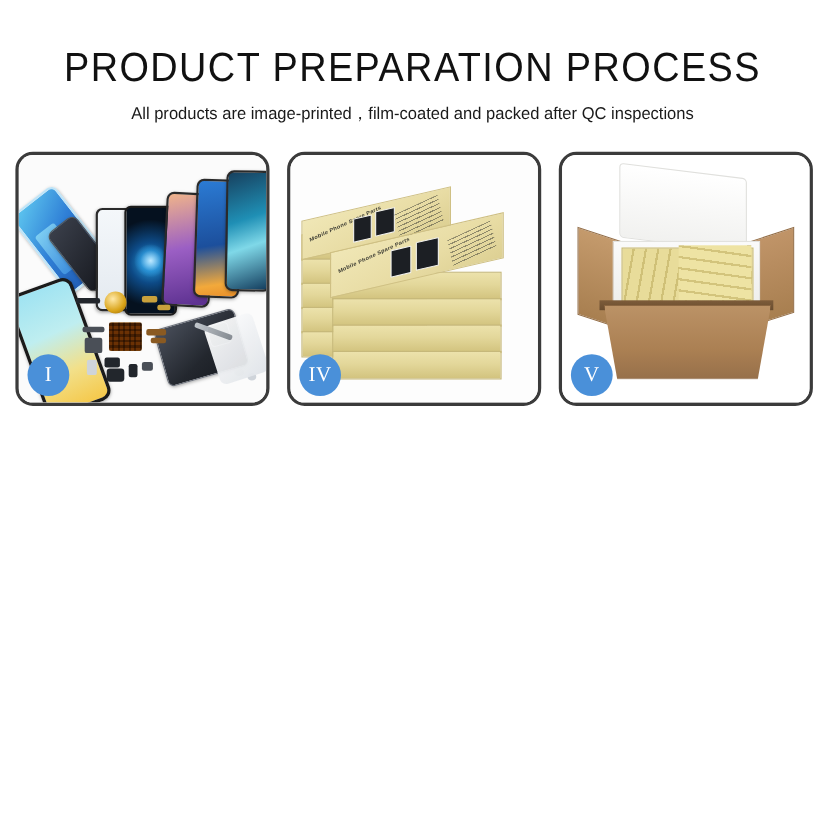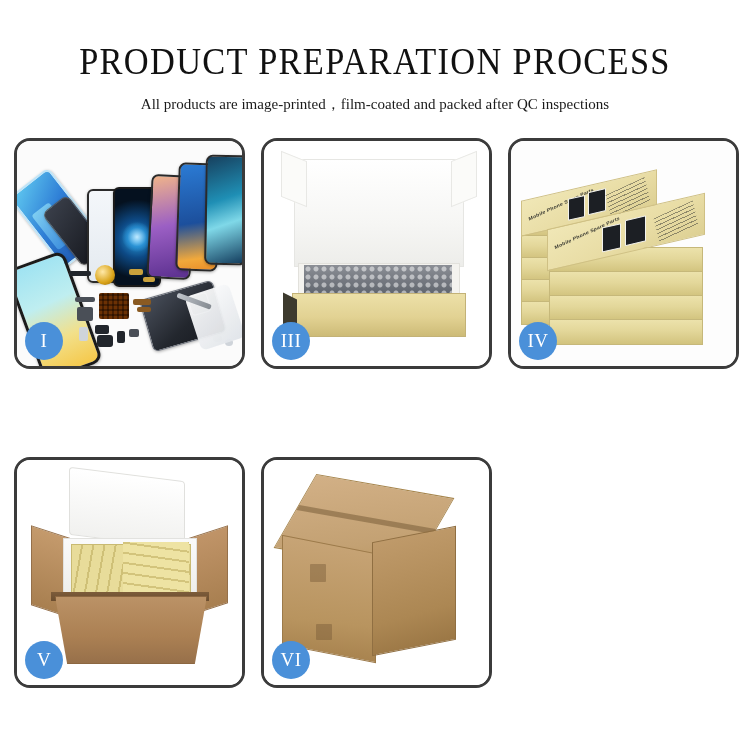--- a/index.html
+++ b/index.html
@@ -4,21 +4,21 @@
 <style>
   html,body{margin:0;padding:0;}
   body{
     width:750px;height:750px;background:#ffffff;
     font-family:"Liberation Sans",sans-serif;
     overflow:hidden;position:relative;
   }
   .page{width:750px;height:750px;position:relative;}
 
   
-  .header{position:absolute;left:0;top:0;width:750px;text-align:center;font-family:Liberation Serif, serif;}
+  .header{position:absolute;left:0;top:0;width:750px;text-align:center;}
   .title{
     font-size:37px;line-height:44px;color:#111;letter-spacing:1.4px;
     font-weight:400;margin-top:40px;
     transform:scaleX(0.93);transform-origin:center;
     white-space:nowrap;
   }
   .subtitle{
     font-size:15.5px;line-height:20px;color:#1a1a1a;
     margin-top:10px;white-space:nowrap;
     transform:scaleX(0.97);transform-origin:center;
@@ -334,29 +334,20 @@
         <div class="chip dark" style="left:100px;top:190px;width:8px;height:12px;"></div>
         <div class="chip" style="left:112px;top:188px;width:10px;height:8px;"></div>
         <div class="chip pale" style="left:196px;top:194px;width:9px;height:7px;border-radius:50%;"></div>
         <div class="chip pale" style="left:208px;top:198px;width:8px;height:7px;border-radius:50%;"></div>
         <div class="tool"></div>
       </div>
       <div class="badge">I</div>
     </div>
 
 
-    <div class="panel">
-      <div class="stage p3">
-        <div class="b3-lid"></div>
-        <div class="b3-inner"></div>
-        <div class="b3-fill"></div>
-        <div class="b3-base"></div>
-      </div>
-      <div class="badge">III</div>
-    </div>
 
     <div class="panel">
       <div class="stage p4">
         <div class="stack">
 
           <div class="sbox" style="left:4px;top:58px;width:112px;height:22px;"></div>
           <div class="sbox" style="left:4px;top:80px;width:112px;height:22px;"></div>
           <div class="sbox" style="left:4px;top:102px;width:112px;height:22px;"></div>
           <div class="sbox" style="left:4px;top:124px;width:112px;height:22px;"></div>
           <div class="sbox" style="left:4px;top:146px;width:112px;height:22px;"></div>
@@ -391,25 +382,15 @@
         <div class="c5-foamlid"></div>
         <div class="c5-foam"></div>
         <div class="c5-yellows"></div>
         <div class="c5-yellows2"></div>
         <div class="c5-rim"></div>
         <div class="c5-body"></div>
       </div>
       <div class="badge">V</div>
     </div>
 
-    <div class="panel">
-      <div class="stage p6">
-        <div class="c6-top"></div>
-        <div class="c6-front"></div>
-        <div class="c6-side"></div>
-        <div class="c6-tab" style="left:46px;top:104px;width:16px;height:18px;"></div>
-        <div class="c6-tab" style="left:52px;top:164px;width:16px;height:16px;"></div>
-      </div>
-      <div class="badge">VI</div>
-    </div>
 
   </div>
 </div>
 
 </body></html>

